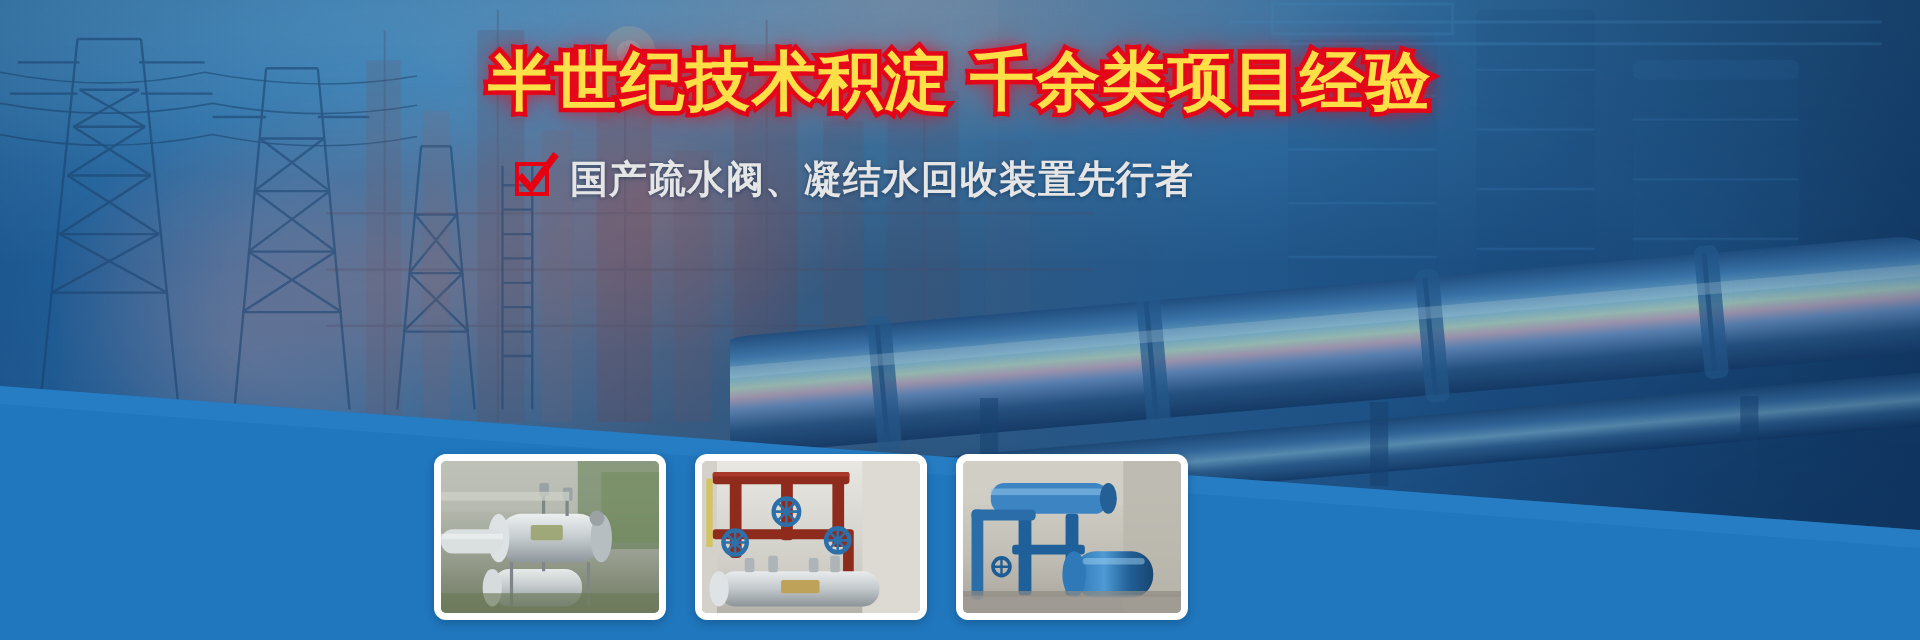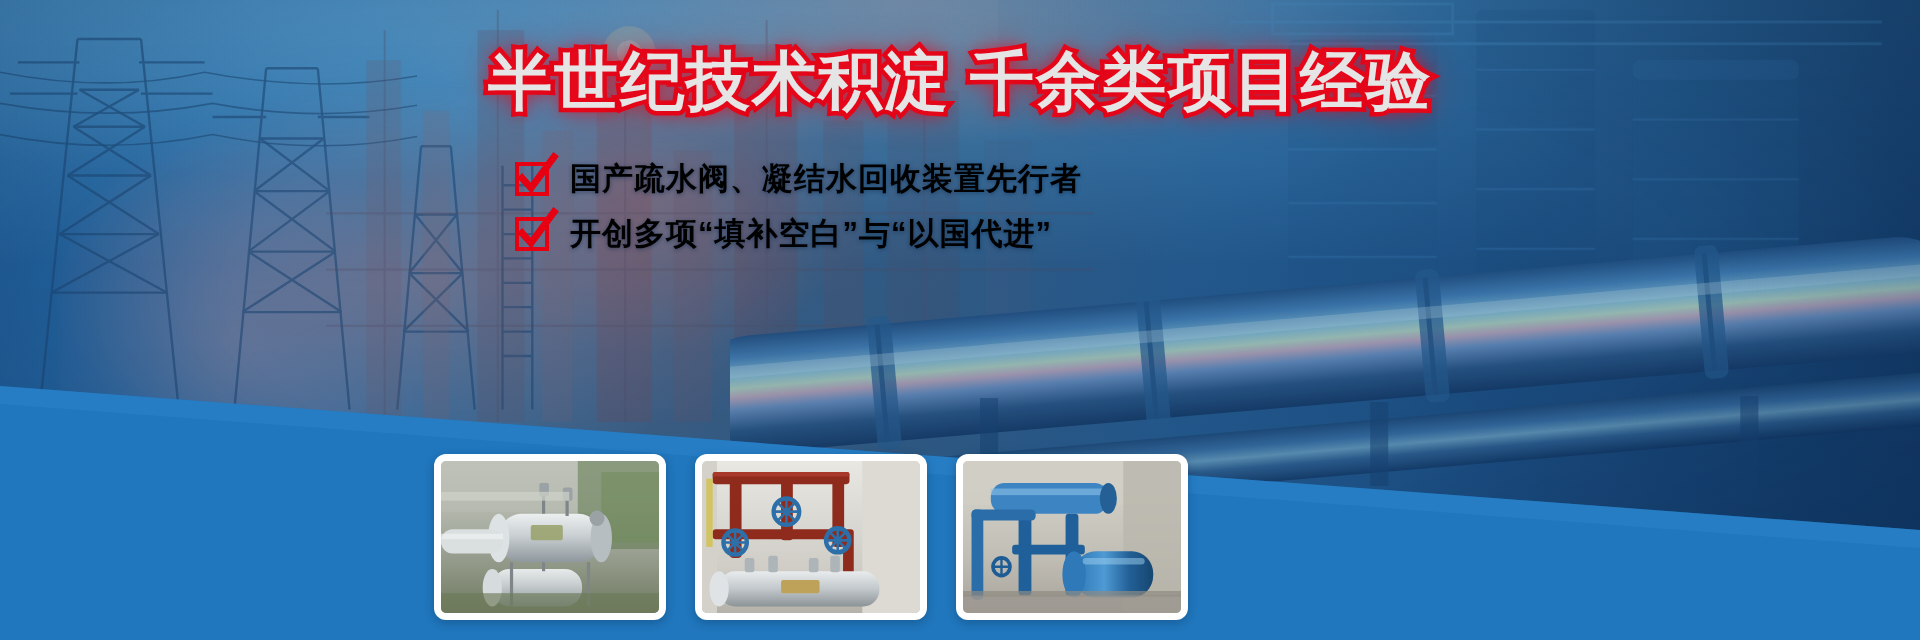--- a/index.html
+++ b/index.html
@@ -83,21 +83,21 @@
 
   
   .content{position:absolute;inset:0;}
 
   .headline{
     position:absolute;left:0;top:38px;width:100%;
     text-align:center;
     font-size:64px;
     font-weight:bold;
     letter-spacing:2px;
-    color:#e5e5e5;
+    color:#fde047;
     white-space:nowrap;
     -webkit-text-stroke:9px #e3071a;
     paint-order:stroke fill;
     text-shadow:
       0 0 14px rgba(232,12,30,.95),
       0 0 26px rgba(232,12,30,.70),
       0 0 40px rgba(232,12,30,.45);
   }
 
   .bullets{
@@ -109,22 +109,22 @@
     margin-bottom:1px;
   }
   .chk{
     position:relative;
     width:34px;height:34px;
     flex:0 0 34px;
     margin-right:20px;
   }
   .chk svg{position:absolute;left:-5px;top:-9px;width:46px;height:46px;overflow:visible;}
   .bullet-text{
-    color:#000000;
-    font-size:31px;
+    color:#e5e5e5;
+    font-size:38px;
     font-weight:bold;
     letter-spacing:1px;
     white-space:nowrap;
     text-shadow:0 1px 4px rgba(10,40,72,.55);
   }
 
   
   .cards{
     position:absolute;left:434px;bottom:20px;
     display:flex;gap:29px;
@@ -293,29 +293,20 @@
       <div class="bullet">
         <span class="chk">
           <svg viewBox="0 0 46 46">
             <rect x="6" y="11" width="30" height="30" fill="none" stroke="#e60012" stroke-width="4"></rect>
             <path d="M11 25 L20 35 L43 4" fill="none" stroke="#e60012" stroke-width="7" stroke-linecap="square" stroke-linejoin="miter"></path>
           </svg>
         </span>
         <span class="bullet-text">国产疏水阀、凝结水回收装置先行者</span>
       </div>
 
-      <div class="bullet">
-        <span class="chk">
-          <svg viewBox="0 0 46 46">
-            <rect x="6" y="11" width="30" height="30" fill="none" stroke="#e60012" stroke-width="4"></rect>
-            <path d="M11 25 L20 35 L43 4" fill="none" stroke="#e60012" stroke-width="7" stroke-linecap="square" stroke-linejoin="miter"></path>
-          </svg>
-        </span>
-        <span class="bullet-text">开创多项“填补空白”与“以国代进”</span>
-      </div>
 
 
     </div>
 
     <div class="cards">
 
       <div class="card">
         <div class="card-photo">
           <svg viewBox="0 0 204 138" preserveAspectRatio="none">
             <defs>

